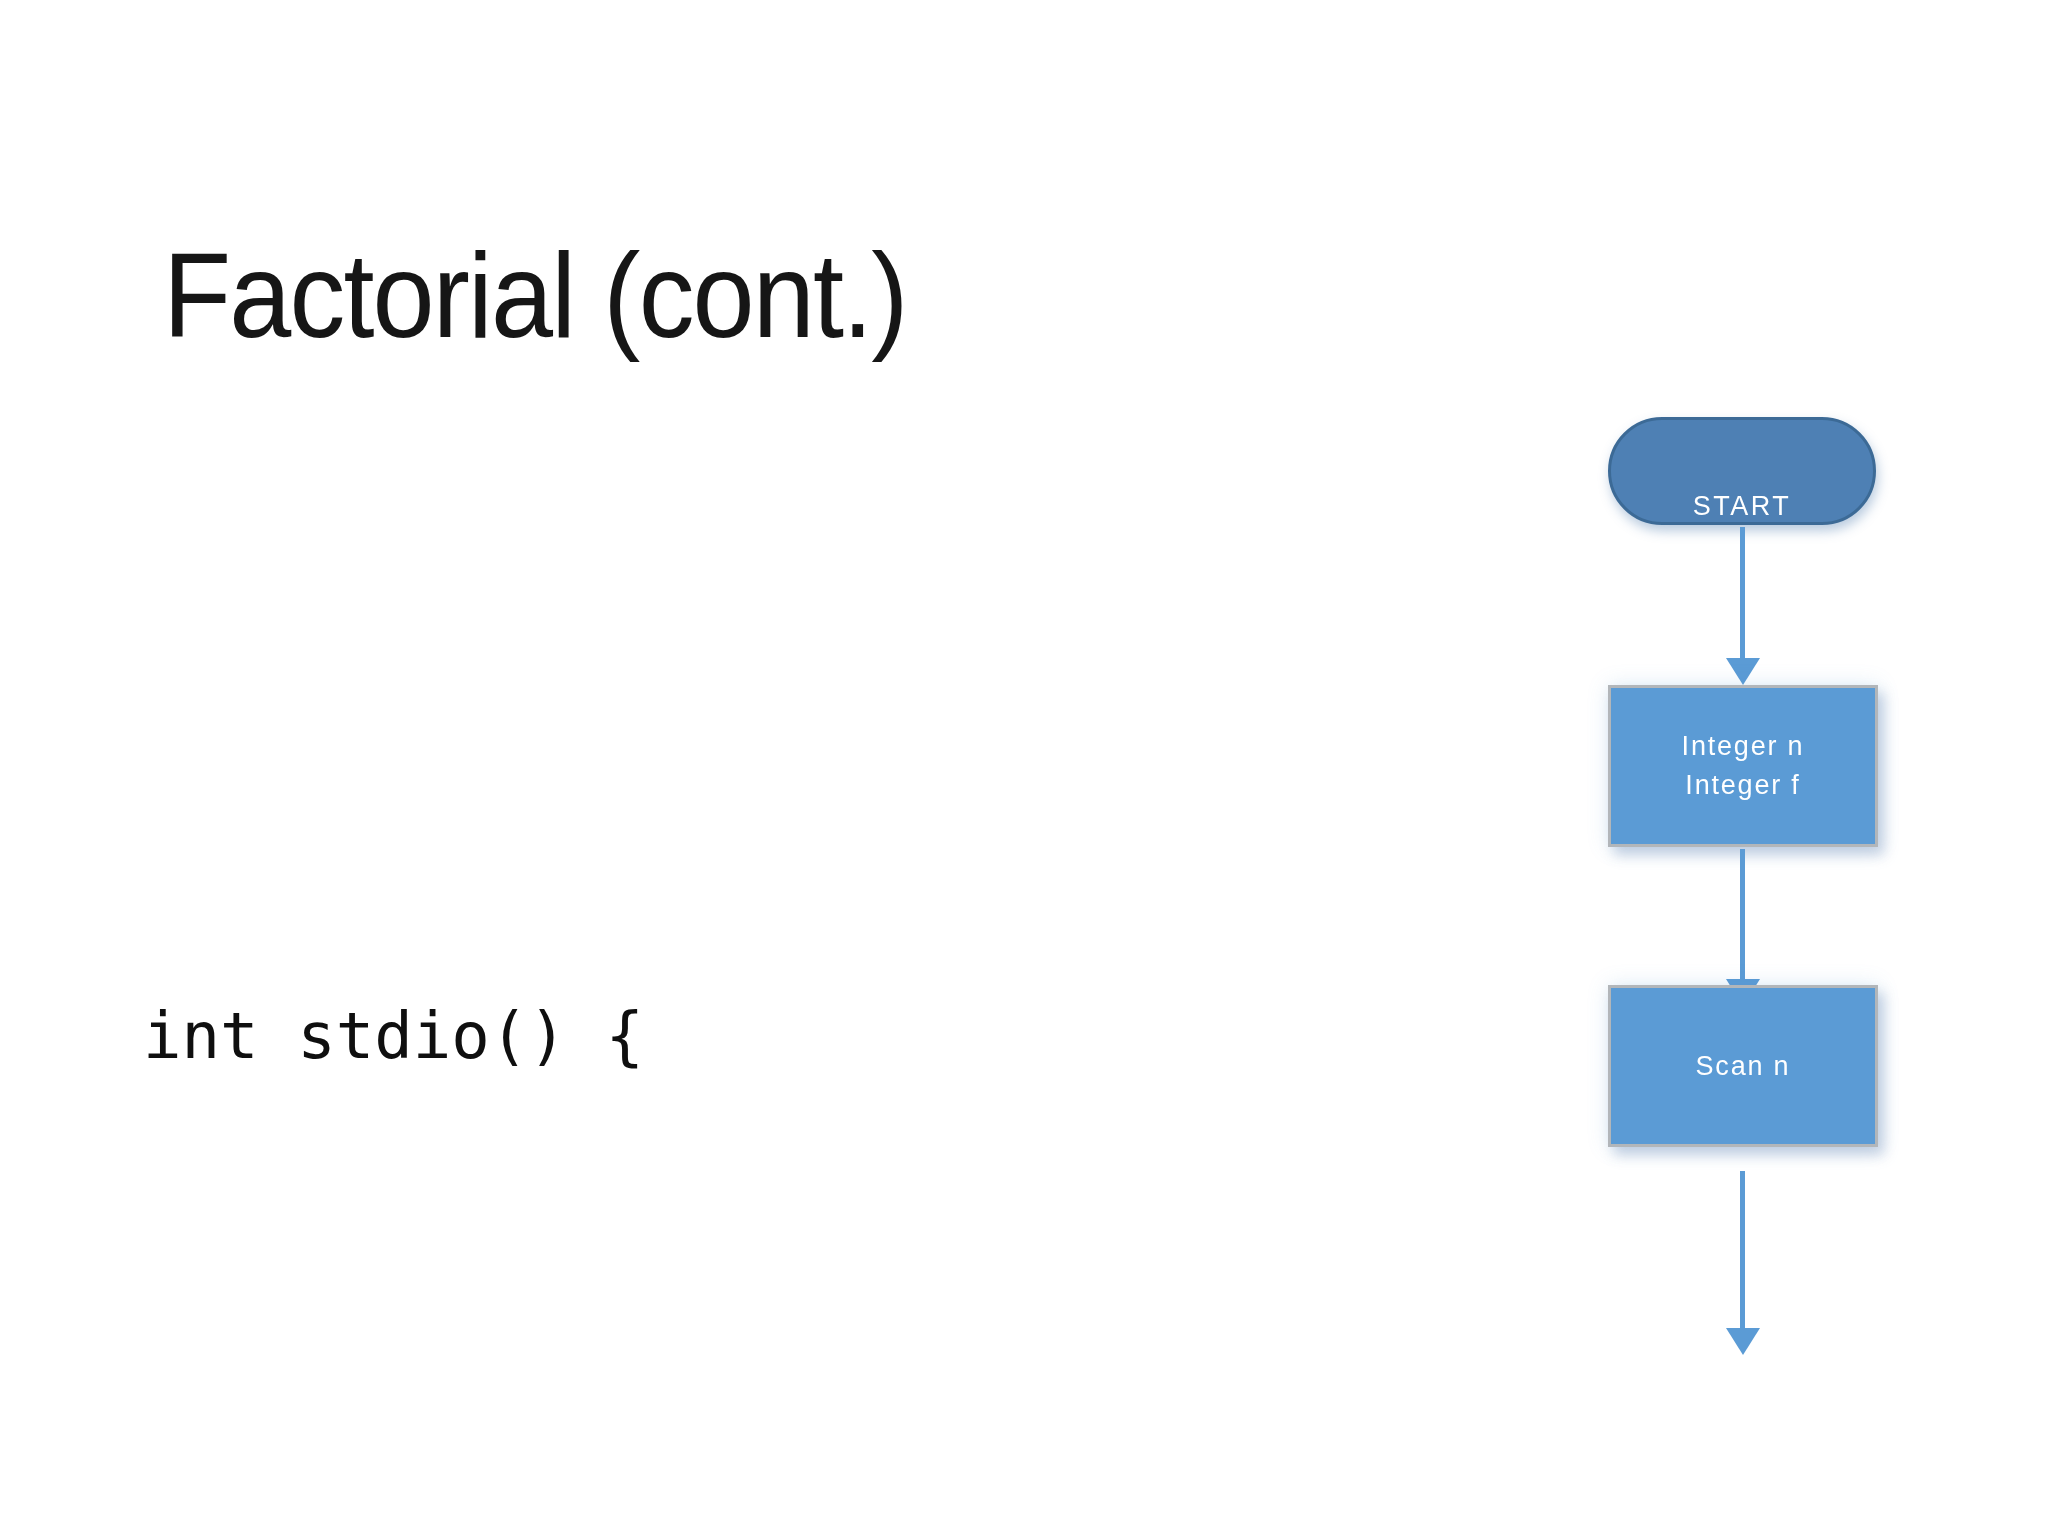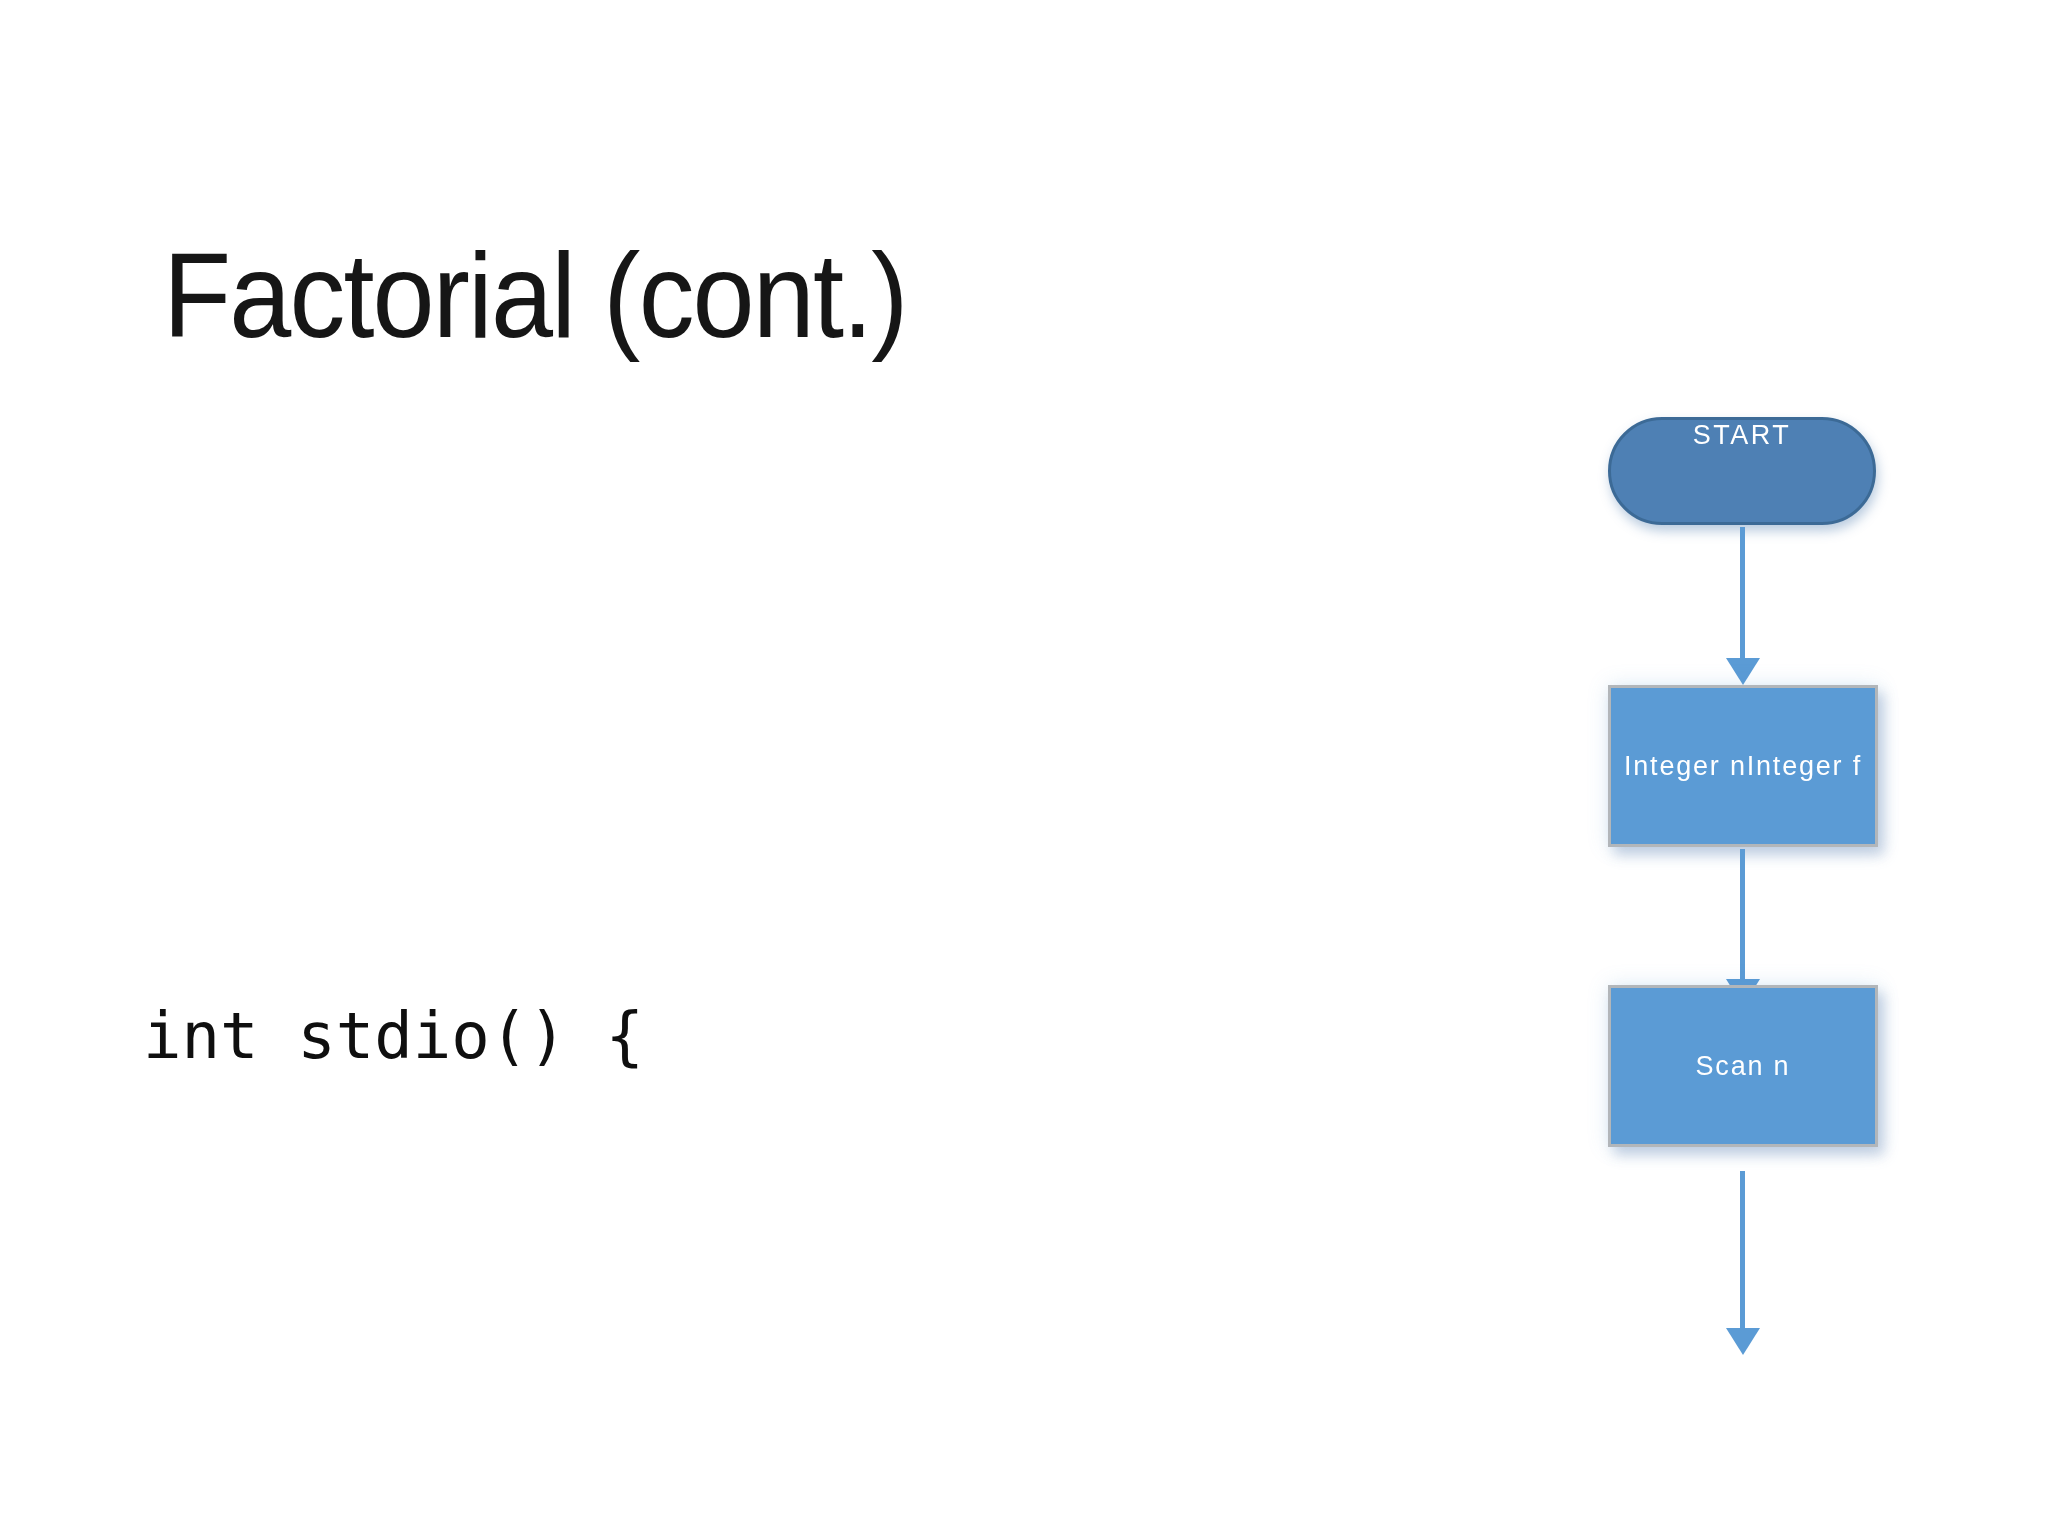--- a/index.html
+++ b/index.html
@@ -51,37 +51,38 @@
     position: absolute;
     left: 1608px;
     top: 417px;
     width: 268px;
     height: 108px;
     background: #4e80b4;
     border: 3px solid #3c6a96;
     border-radius: 57px;
     box-sizing: border-box;
     display: flex;
-    align-items: flex-start;
+    align-items: flex-end;
     justify-content: center;
     color: #ffffff;
     font-size: 27px;
     letter-spacing: 2.5px;
     box-shadow: 2px 6px 12px rgba(100, 140, 185, 0.45);
   }
 
   .fc-process {
     position: absolute;
     left: 1608px;
     width: 270px;
     height: 162px;
     background: #5b9bd5;
     border: 3px solid #b2b6ba;
     box-sizing: border-box;
     display: flex;
+    flex-direction: column;
     align-items: center;
     justify-content: center;
     color: #ffffff;
     font-size: 27px;
     letter-spacing: 1.8px;
     line-height: 39px;
     text-align: center;
     box-shadow: 6px 8px 12px rgba(130, 158, 196, 0.45), 0 0 20px rgba(91, 155, 213, 0.18);
   }
   .fc-process.declare { top: 685px; }

